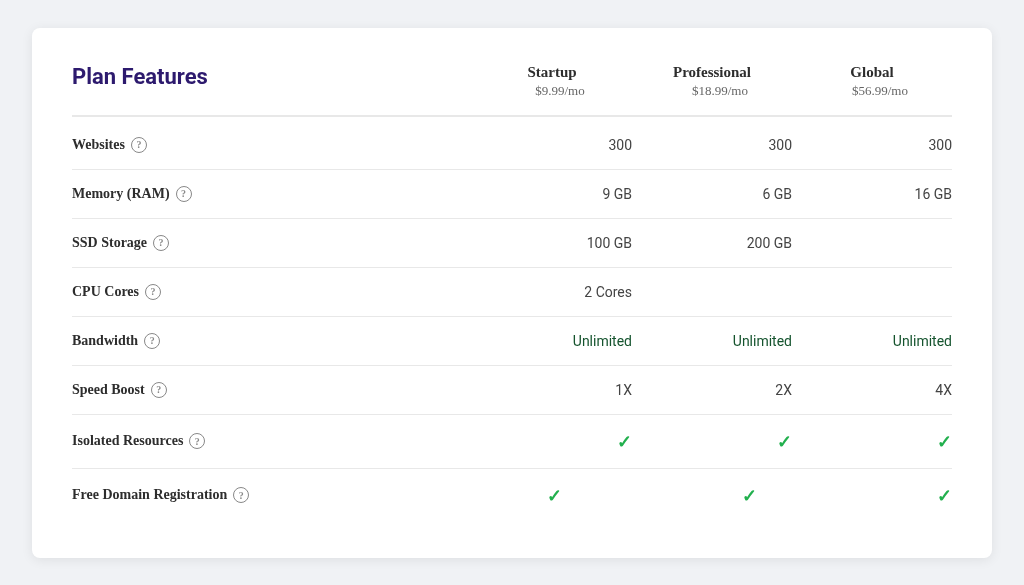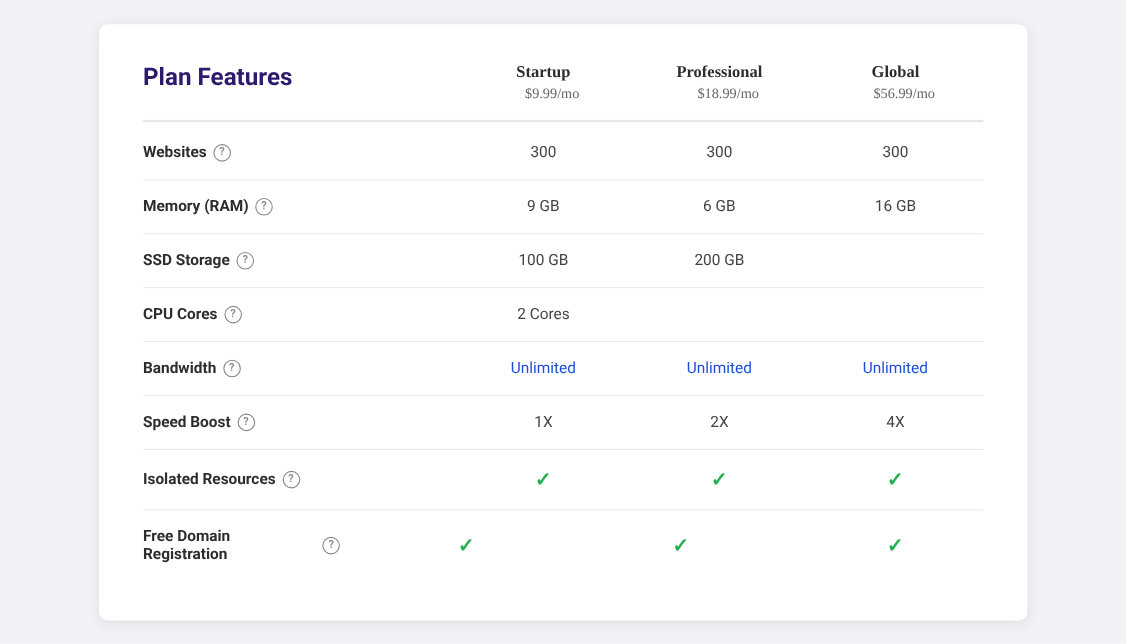--- a/index.html
+++ b/index.html
@@ -16,21 +16,21 @@
       align-items: center;
       min-height: 585px;
       width: 1024px;
     }
 
     .card {
       background: #ffffff;
       border-radius: 8px;
       box-shadow: 0 2px 12px rgba(0,0,0,0.08);
       padding: 36px 40px 36px 40px;
-      width: 844px;
+      width: 960px;
     }
 
     .table-header-row {
       display: grid;
       grid-template-columns: 1fr 160px 160px 160px;
       padding-bottom: 16px;
       border-bottom: 2px solid #e8e8e8;
       margin-bottom: 4px;
     }
 
@@ -73,45 +73,46 @@
       gap: 35px;
     }
 
     .feature-label {
       font-size: 14px;
       font-weight: 700;
       color: #2d2d2d;
       display: flex;
       align-items: center;
       gap: 6px;
+      font-family: Liberation Serif, serif;
     }
 
     .question-icon {
       display: inline-flex;
       align-items: center;
       justify-content: center;
       width: 16px;
       height: 16px;
       border-radius: 50%;
       border: 1.5px solid #888;
       font-size: 10px;
       color: #888;
       font-weight: 600;
       cursor: pointer;
       flex-shrink: 0;
     }
 
     .feature-value {
       font-size: 14px;
       color: #444;
-      text-align: center;
+      text-align: right;
     }
 
     .feature-value.unlimited {
-      color: #1d4ed8;
+      color: #14532d;
     }
 
     .check-icon {
       color: #22b04e;
       font-size: 18px;
       font-weight: 700;
     }
   </style>
 </head>
 <body>

